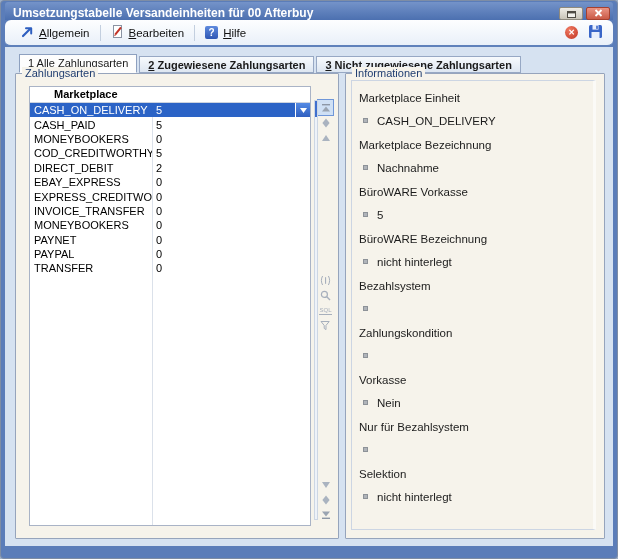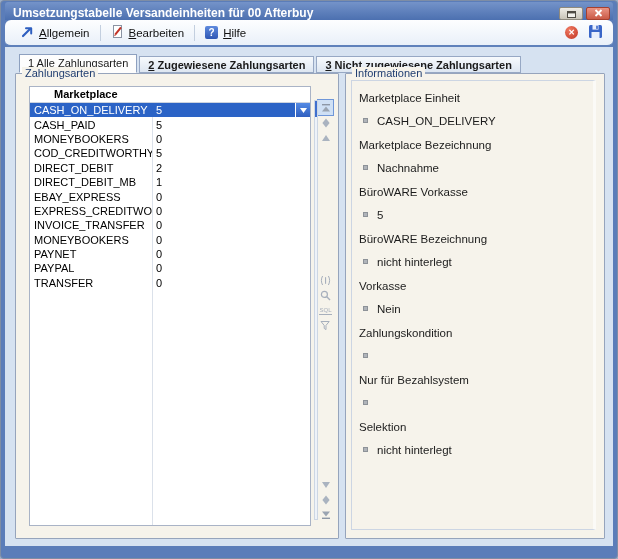--- a/index.html
+++ b/index.html
@@ -157,24 +157,20 @@
             </div>
           <div class="trow">
               <span class="cell c1">COD_CREDITWORTHYNESS</span>
               <span class="cell c2">5</span>
             </div>
           <div class="trow">
               <span class="cell c1">DIRECT_DEBIT</span>
               <span class="cell c2">2</span>
             </div>
           <div class="trow">
-              <span class="cell c1">DIRECT_DEBIT_MB</span>
-              <span class="cell c2">1</span>
-            </div>
-          <div class="trow">
               <span class="cell c1">EBAY_EXPRESS</span>
               <span class="cell c2">0</span>
             </div>
           <div class="trow">
               <span class="cell c1">EXPRESS_CREDITWORTHINESS</span>
               <span class="cell c2">0</span>
             </div>
           <div class="trow">
               <span class="cell c1">INVOICE_TRANSFER</span>
               <span class="cell c2">0</span>
@@ -285,31 +281,38 @@
               </div>
           </div>
           <div class="field">
             <div class="flabel">BüroWARE Bezeichnung</div>
             <div class="fvalue">
                 <span class="bullet"></span>
                 <span>nicht hinterlegt</span>
               </div>
           </div>
           <div class="field">
+            <div class="flabel">Bezahlsystem</div>
+            <div class="fvalue">
+                <span class="bullet"></span>
+                <span></span>
+              </div>
+          </div>
+          <div class="field">
+            <div class="flabel">Zahlungskondition</div>
+            <div class="fvalue">
+                <span class="bullet"></span>
+                <span></span>
+              </div>
+          </div>
+          <div class="field">
             <div class="flabel">Vorkasse</div>
             <div class="fvalue">
                 <span class="bullet"></span>
                 <span>Nein</span>
-              </div>
-          </div>
-          <div class="field">
-            <div class="flabel">Zahlungskondition</div>
-            <div class="fvalue">
-                <span class="bullet"></span>
-                <span></span>
               </div>
           </div>
           <div class="field">
             <div class="flabel">Nur für Bezahlsystem</div>
             <div class="fvalue">
                 <span class="bullet"></span>
                 <span></span>
               </div>
           </div>
           <div class="field">

